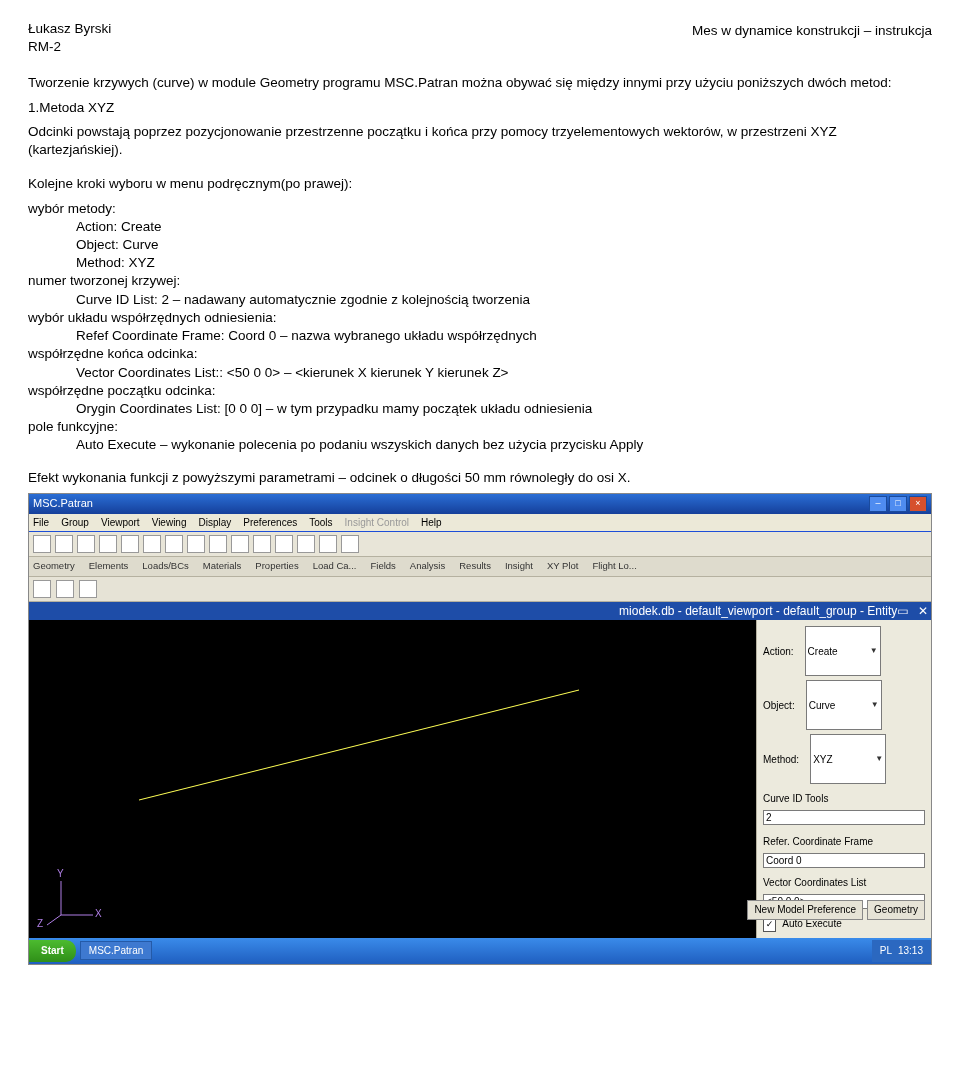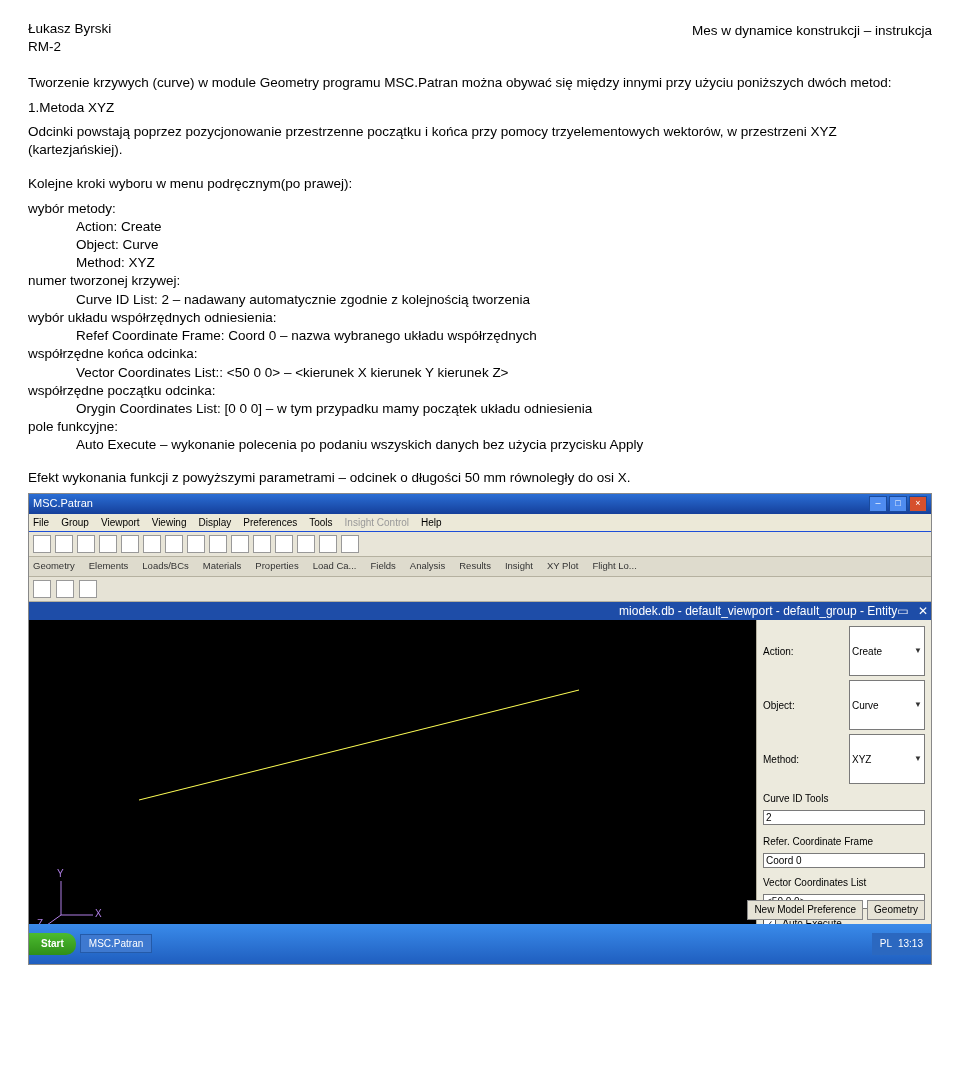--- a/index.html
+++ b/index.html
@@ -38,32 +38,32 @@
   .subtool{background:#e6e3d6;border-bottom:1px solid #b5b1a0;padding:3px 4px;display:flex;gap:5px}
   .viewtitle{background:#1e4da8;color:#fff;padding:1px 0;font-size:12px;display:flex;justify-content:flex-end}
   .main{display:flex;height:330px}
   .canvas{flex:1;background:#000;position:relative}
   .line3d{position:absolute;left:70px;top:40px;width:500px;height:160px}
   .axis{position:absolute;left:14px;bottom:16px;color:#b07fe6;font-size:10px}
   .sidepanel{
     width:162px;background:#eceadd;border-left:1px solid #b5b1a0;
     padding:6px 6px;font-size:10px;color:#000;display:flex;flex-direction:column;gap:4px;
   }
-  .sp-row{display:flex;align-items:center;justify-content:space-between;gap:4px}
+  .sp-row{display:flex;align-items:center;gap:11px}
   .sp-label{white-space:nowrap}
   .sp-select{flex:0 0 70px;height:16px;border:1px solid #7a7a7a;background:#fff;font-size:10px;padding:16px 2px;display:flex;align-items:center;justify-content:space-between}
   .sp-select .arr{font-size:8px;color:#333}
   .sp-input{height:16px;border:1px solid #7a7a7a;background:#fff;font-size:10px;padding:0 2px;display:flex;align-items:center}
   .sp-btn{height:18px;border:1px solid #888;background:#e6e3d6;text-align:left;padding:1px 0;margin:4px auto;width:80px}
   .chk{display:inline-block;width:11px;height:11px;border:1px solid #555;background:#fff;margin-right:4px;text-align:center;line-height:9px;font-size:9px}
   .cmdarea{background:#eceadd;border-top:1px solid #b5b1a0;padding:2px 4px;font-size:9.5px;color:#333}
   .cmdline{background:#fff;border:1px solid #bbb;padding:1px 3px;margin:2px 0;white-space:nowrap;overflow:hidden;font-family:monospace;font-size:9px}
   .bottom-btns{position:absolute;right:6px;bottom:44px;display:flex;gap:4px}
   .bottom-btn{border:1px solid #888;background:#e6e3d6;padding:2px 6px;font-size:10px}
-  .taskbar{position:absolute;left:0;right:0;bottom:0;height:40px;background:linear-gradient(#3a8bea,#1f5ebf);display:flex;align-items:center;color:#fff;font-size:10px}
+  .taskbar{position:absolute;left:0;right:0;bottom:0;height:26px;background:linear-gradient(#3a8bea,#1f5ebf);display:flex;align-items:center;color:#fff;font-size:10px}
   .start{background:linear-gradient(#4cbb2f,#2f8f18);height:22px;padding:0 12px;display:flex;align-items:center;font-weight:bold;border-radius:0 10px 10px 0}
   .task{background:#3e79d0;border:1px solid #245aa8;height:17px;margin-left:4px;padding:0 8px;display:flex;align-items:center}
   .tray{margin-left:auto;background:#2b68c0;height:22px;padding:0 8px;display:flex;align-items:center;gap:6px}
 </style>
 </head>
 <body>
 
 <div class="hdr">
   <div class="left">
     <div>Łukasz Byrski</div>

